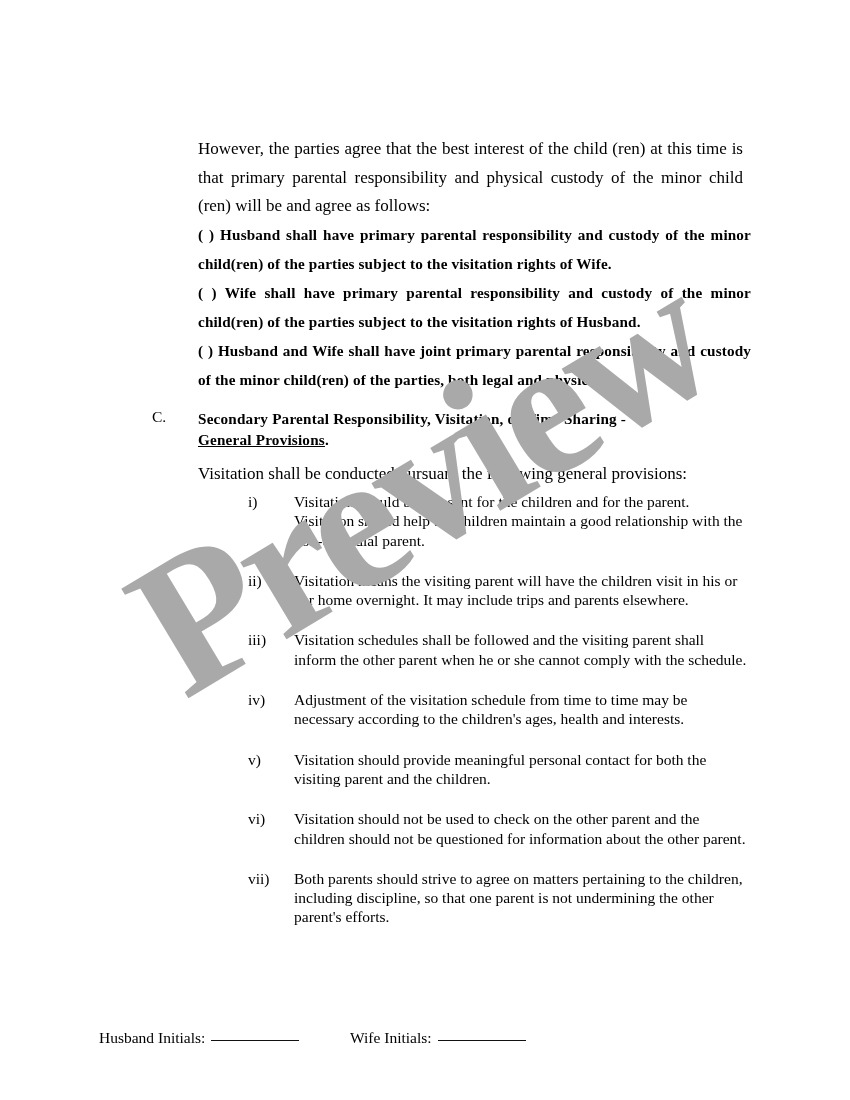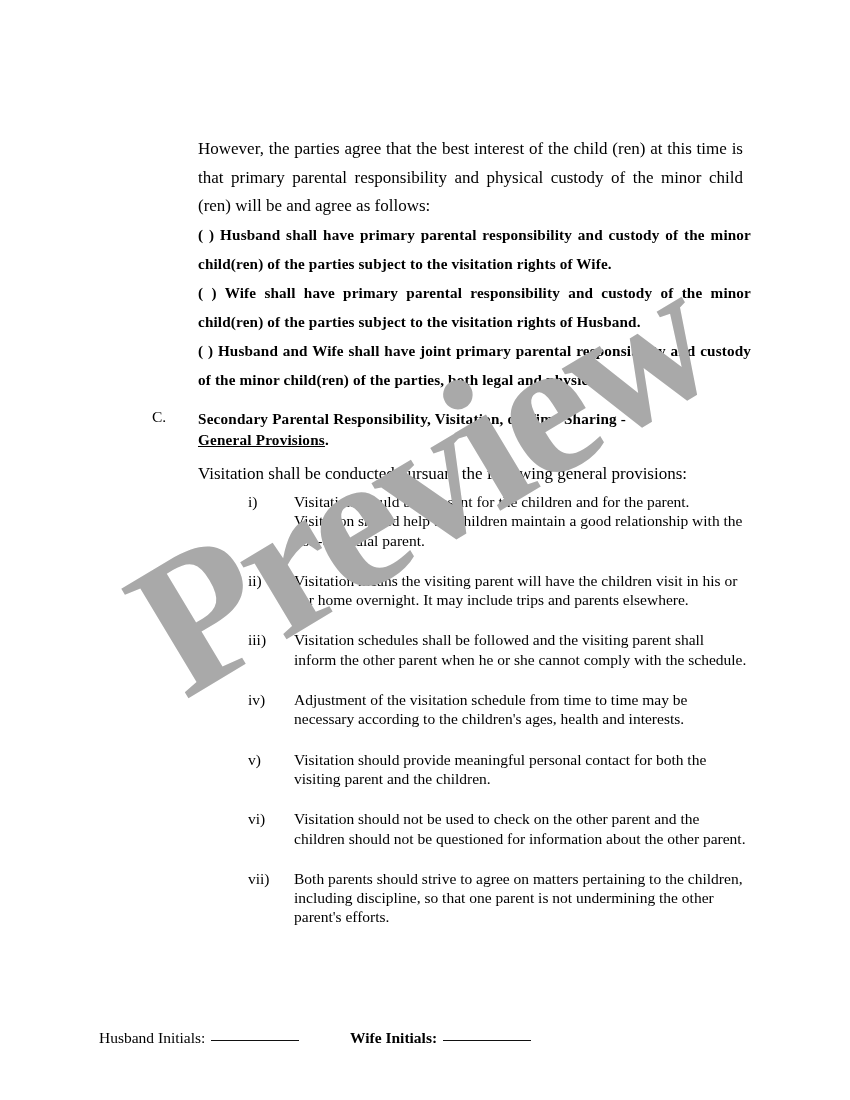--- a/index.html
+++ b/index.html
@@ -146,21 +146,21 @@
     width: 695px;
     height: 70px;
     z-index: 2;
   }
   .initials-line {
     position: absolute;
     font-size: 15.5px;
     white-space: nowrap;
   }
   .initials-line.husband { left: 99px; top: 9px; }
-  .initials-line.wife { left: 350px; top: 9px; font-weight: bold; }
+  .initials-line.wife { left: 350px; top: 9px; }
   .initials-line .rule {
     display: inline-block;
     width: 88px;
     border-bottom: 1.4px solid #111;
     margin-left: 6px;
     vertical-align: 2px;
   }
 </style>
 </head>
 <body>

